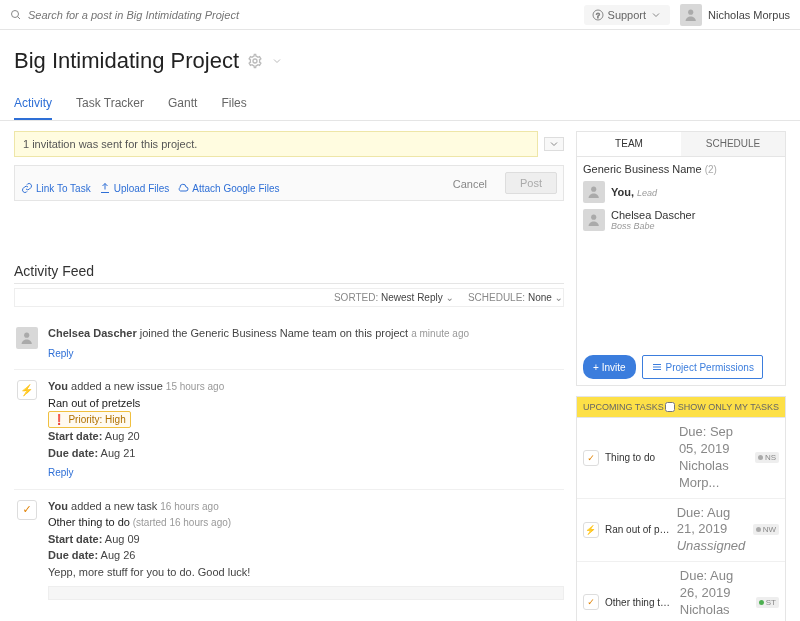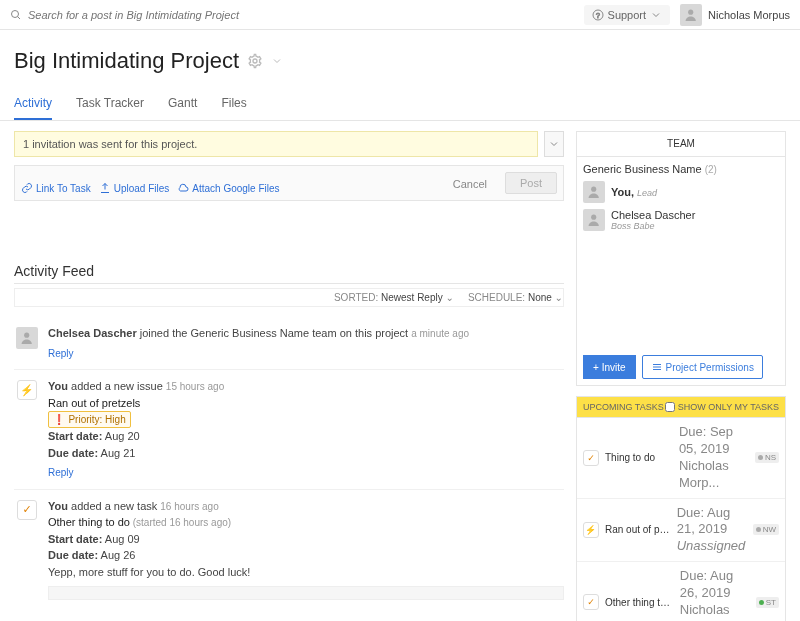--- a/index.html
+++ b/index.html
@@ -15,21 +15,21 @@
 .header { padding: 18px 14px 0 14px; }
 .title-row { display: flex; align-items: center; gap: 8px; }
 .title-row h1 { font-size: 22px; font-weight: 400; color: #222; }
 .gear { width: 16px; height: 16px; color: #bbb; }
 .tabs { display: flex; gap: 24px; border-bottom: 1px solid #e5e5e5; margin-top: 14px; padding: 0 14px; }
 .tab { padding: 8px 0; font-size: 12px; color: #666; cursor: pointer; border-bottom: 2px solid transparent; }
 .tab.active { color: #2e6fd6; border-bottom-color: #2e6fd6; }
 .body-wrap { display: flex; padding: 10px 14px; gap: 12px; }
 .main-col { flex: 1; min-width: 0; }
 .side-col { width: 210px; flex-shrink: 0; }
-.notice-row { display: flex; gap: 6px; margin-bottom: 8px; }
+.notice-row { display: flex; gap: 6px; margin-bottom: 8px; align-items: center; }
 .notice { flex: 1; background: #fffce0; border: 1px solid #eee6a8; padding: 6px 8px; font-size: 11px; color: #555; }
 .collapse-btn { width: 20px; border: 1px solid #ddd; display: flex; align-items: center; justify-content: center; background: #f8f8f8; color: #888; }
 .compose { border: 1px solid #e5e5e5; background: #fafafa; margin-bottom: 10px; }
 .compose-row1 { display: flex; }
 .compose .avatar { width: 26px; height: 26px; margin: 6px; background: #d8d8d8; border-radius: 2px; display: flex; align-items: center; justify-content: center; }
 .compose-main { flex: 1; }
 .vis-bar { display: flex; align-items: center; gap: 8px; padding: 4px 6px; border-bottom: 1px solid #eee; }
 .vis-pill { border: 1px solid #ddd; border-radius: 3px; padding: 2px 6px; font-size: 10px; color: #555; display: flex; align-items: center; gap: 3px; background: #fff; }
 .vis-text { font-size: 10px; color: #999; }
 .compose textarea { width: 100%; border: none; background: #fff; resize: none; height: 48px; padding: 6px; font-size: 11px; font-style: italic; color: #999; outline: none; border: 1px solid #eee; border-left: none; border-right: none; }
@@ -55,21 +55,21 @@
 .side-tab { flex: 1; text-align: center; font-size: 10px; padding: 6px 0; color: #666; background: #f5f5f5; cursor: pointer; }
 .side-tab.active { background: #fff; color: #333; border-bottom: 1px solid #fff; }
 .side-box { border: 1px solid #e5e5e5; border-top: none; padding: 6px; }
 .team-name { font-size: 11px; color: #333; margin-bottom: 6px; }
 .team-name .count { color: #aaa; font-size: 10px; }
 .member { display: flex; gap: 6px; align-items: center; margin-bottom: 6px; }
 .member .avatar { width: 22px; height: 22px; background: #d8d8d8; border-radius: 2px; display: flex; align-items: center; justify-content: center; }
 .member .mname { font-size: 11px; color: #333; }
 .member .mrole { font-size: 9px; color: #999; font-style: italic; }
 .side-actions { display: flex; gap: 6px; margin-top: 8px; }
-.btn-invite { background: #3b7ddd; color: #fff; border: none; padding: 5px 10px; font-size: 10px; border-radius: 0; cursor: pointer; }
+.btn-invite { background: #3b7ddd; color: #fff; border: none; padding: 5px 10px; font-size: 10px; border-radius: 10px; cursor: pointer; }
 .btn-outline { background: #fff; color: #3b7ddd; border: 1px solid #3b7ddd; padding: 5px 8px; font-size: 10px; border-radius: 2px; cursor: pointer; display: flex; align-items: center; gap: 3px; }
 .upcoming { border: 1px solid #e5e5e5; margin-top: 10px; }
 .upcoming-head { display: flex; justify-content: space-between; align-items: center; background: #fde047; padding: 5px 6px; font-size: 9px; color: #666; border-bottom: 1px solid #e5e5e5; }
 .upcoming-head .chk { display: flex; align-items: center; gap: 3px; }
 .upcoming-head input { width: 10px; height: 10px; }
 .task-row { display: flex; align-items: center; padding: 6px; border-bottom: 1px solid #f0f0f0; gap: 6px; }
 .task-row:last-child { border-bottom: none; }
 .task-icon { width: 16px; height: 16px; border: 1px solid #ddd; border-radius: 3px; display: flex; align-items: center; justify-content: center; font-size: 9px; flex-shrink: 0; }
 .task-name { flex: 1; font-size: 10px; color: #333; white-space: nowrap; overflow: hidden; text-overflow: ellipsis; }
 .task-due { font-size: 13px; color: #888; line-height: 1.3; width: 70px; }
@@ -226,20 +226,21 @@
           
           
         </div>
       </div>
     </div>
   </div>
 
   <div class="side-col">
     <div class="side-tabs">
       <div class="side-tab active">TEAM</div>
+      <div class="side-tab">SCHEDULE</div>
     </div>
     <div class="side-box">
       <div class="team-name"><span>Generic Business Name</span> <span class="count">(2)</span></div>
       <div class="member">
         <div class="avatar">
             <svg viewBox="0 0 24 24">
               <circle cx="12" cy="8" r="4"></circle>
               <path d="M4 22c0-4 4-7 8-7s8 3 8 7"></path>
             </svg>
           </div>

